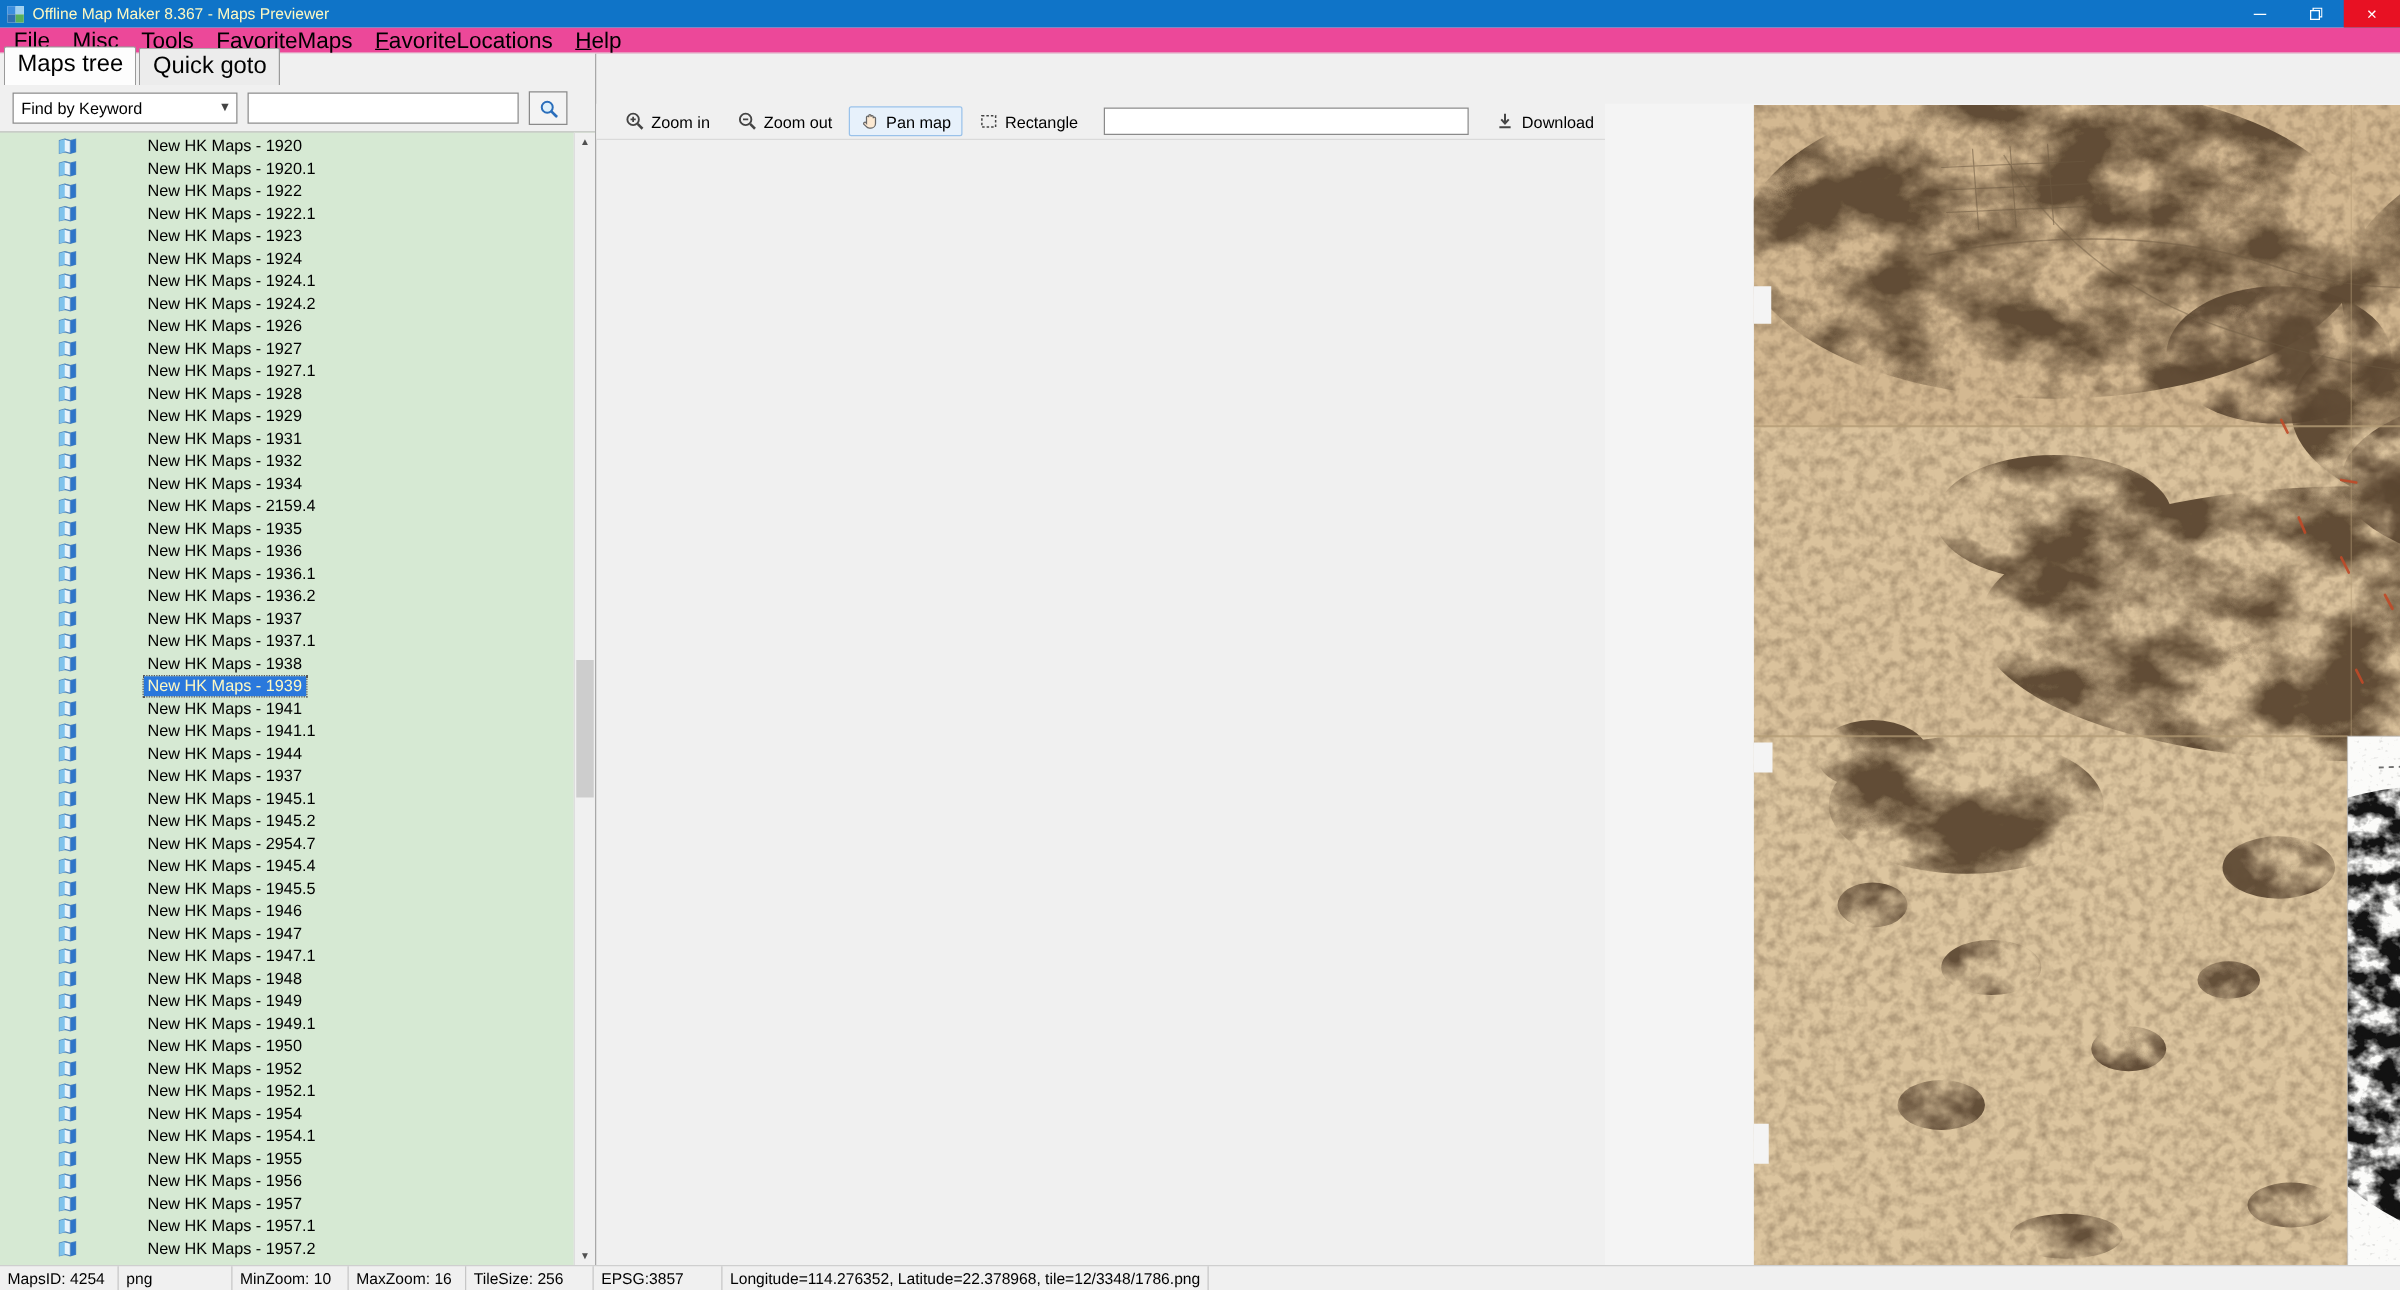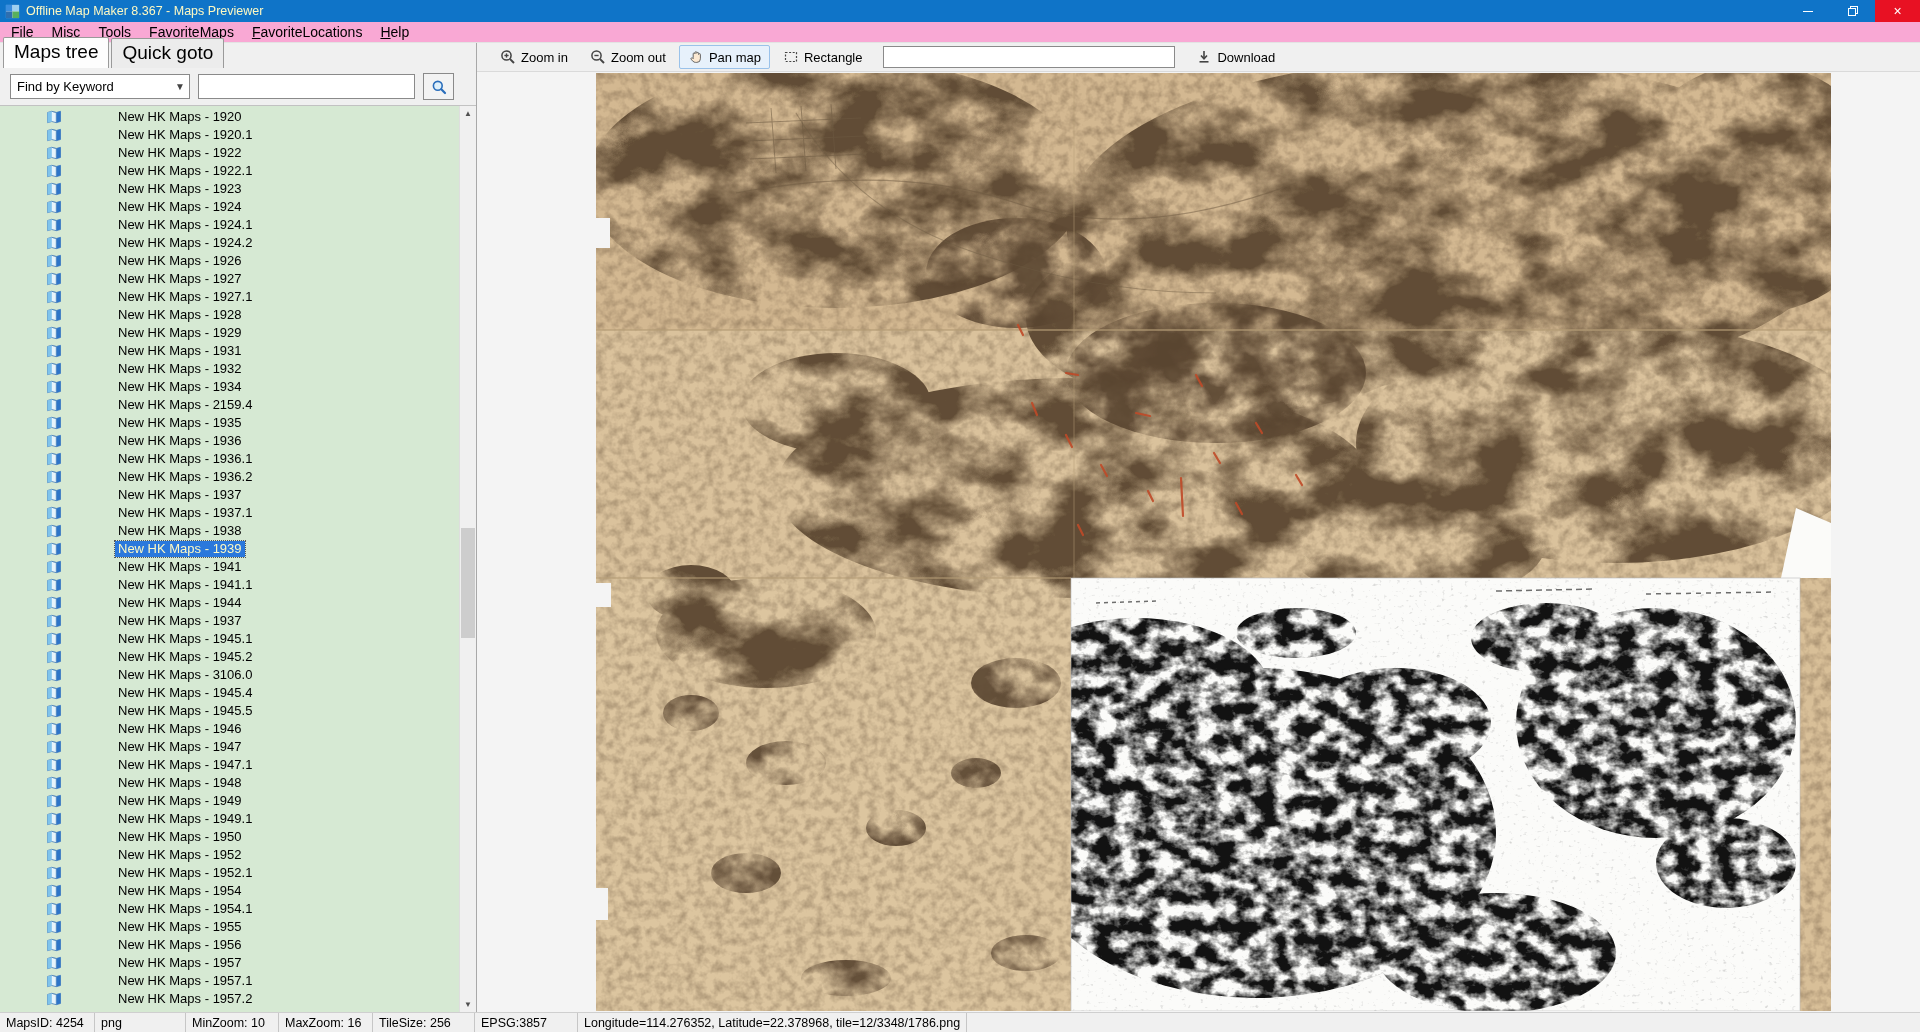--- a/index.html
+++ b/index.html
@@ -9,27 +9,27 @@
   
   .titlebar { height:22px; background:#0f74c8; display:flex; align-items:center; padding-left:5px; gap:6px; position:relative; }
   .titlebar .apptitle { color:#fef9c3; font-size:12.5px; }
   .appicon svg { width:15px; height:15px; display:block; }
   .winbtns { position:absolute; right:0; top:0; height:22px; display:flex; }
   .winbtn { width:45px; height:22px; display:flex; align-items:center; justify-content:center; color:#fff; font-size:14px; }
   .winbtn.close { background:#e81123; }
   .minbar { width:10px; height:1px; background:#fff; display:block; }
 
   
-  .menubar { height:21px; background:#f9a8d4; display:flex; align-items:center; font-size:14px; border-bottom:1px solid #e3e3e3; padding-left:2px; }
+  .menubar { height:21px; background:#ec4899; display:flex; align-items:center; font-size:18px; border-bottom:1px solid #e3e3e3; padding-left:2px; }
   .menu-item { padding:2px 9px; cursor:default; }
 
   
   .main { display:flex; height:969px; }
   .sidebar { width:477px; min-width:477px; background:#f0f0f0; border-right:1px solid #a8a8a8; display:flex; flex-direction:column; }
-  .mapside { flex:1; display:flex; flex-direction:column; min-width:0; }
+  .mapside { flex:1; display:flex; flex-direction:row; min-width:0;margin-top:40px; }
 
   
   .tabrow { height:25px; display:flex; align-items:flex-end; padding-left:3px; background:#f0f0f0; }
   .tab { border:1px solid #9a9a9a; border-bottom:none; padding:3px 10px 4px 10px; font-size:19px; background:#ececec; border-radius:2px 2px 0 0; margin-right:2px; }
   .tab.active { background:#fdfdfd; padding-bottom:5px; }
 
   
   .searchrow { height:37px; display:flex; align-items:center; padding:0 10px; gap:8px; background:#f0f0f0; }
   .combo { width:180px; height:25px; border:1px solid #8a8a8a; background:#fff; display:flex; align-items:center; justify-content:space-between; font-size:13px; padding-left:6px; }
   .combo-arrow { width:18px; text-align:center; color:#444; font-size:10px; }
@@ -468,21 +468,21 @@
           </div>
           <div class="tree-row">
             <span class="map-icon">
               <svg viewBox="0 0 16 14">
                 <path d="M1.5 2.5 L5.8 1.3 L10.2 2.5 L14.5 1.3 V11.5 L10.2 12.7 L5.8 11.5 L1.5 12.7 Z" fill="#e8f4fb" stroke="#5588bb" stroke-width="0.9"></path>
                 <path d="M1.5 2.5 L5.8 1.3 V11.5 L1.5 12.7 Z" fill="#7fc3ec"></path>
                 <path d="M10.2 2.5 L14.5 1.3 V11.5 L10.2 12.7 Z" fill="#2e75c8"></path>
                 <path d="M5.8 1.3 L10.2 2.5 V12.7" fill="none" stroke="#5588bb" stroke-width="0.6"></path>
               </svg>
             </span>
-            <span class="tree-label">New HK Maps - 3106.0</span>
+            <span class="tree-label">New HK Maps - 2954.7</span>
           </div>
           <div class="tree-row">
             <span class="map-icon">
               <svg viewBox="0 0 16 14">
                 <path d="M1.5 2.5 L5.8 1.3 L10.2 2.5 L14.5 1.3 V11.5 L10.2 12.7 L5.8 11.5 L1.5 12.7 Z" fill="#e8f4fb" stroke="#5588bb" stroke-width="0.9"></path>
                 <path d="M1.5 2.5 L5.8 1.3 V11.5 L1.5 12.7 Z" fill="#7fc3ec"></path>
                 <path d="M10.2 2.5 L14.5 1.3 V11.5 L10.2 12.7 Z" fill="#2e75c8"></path>
                 <path d="M5.8 1.3 L10.2 2.5 V12.7" fill="none" stroke="#5588bb" stroke-width="0.6"></path>
               </svg>
             </span>

